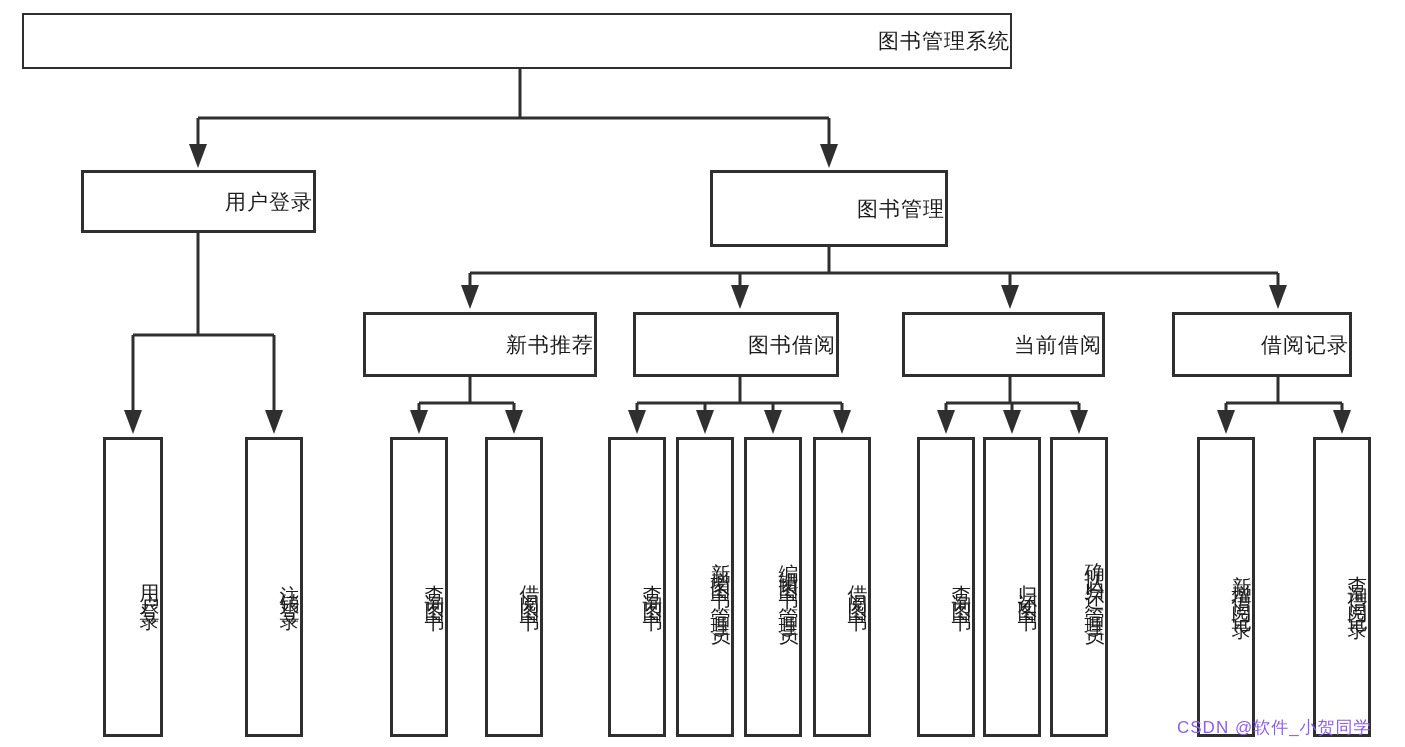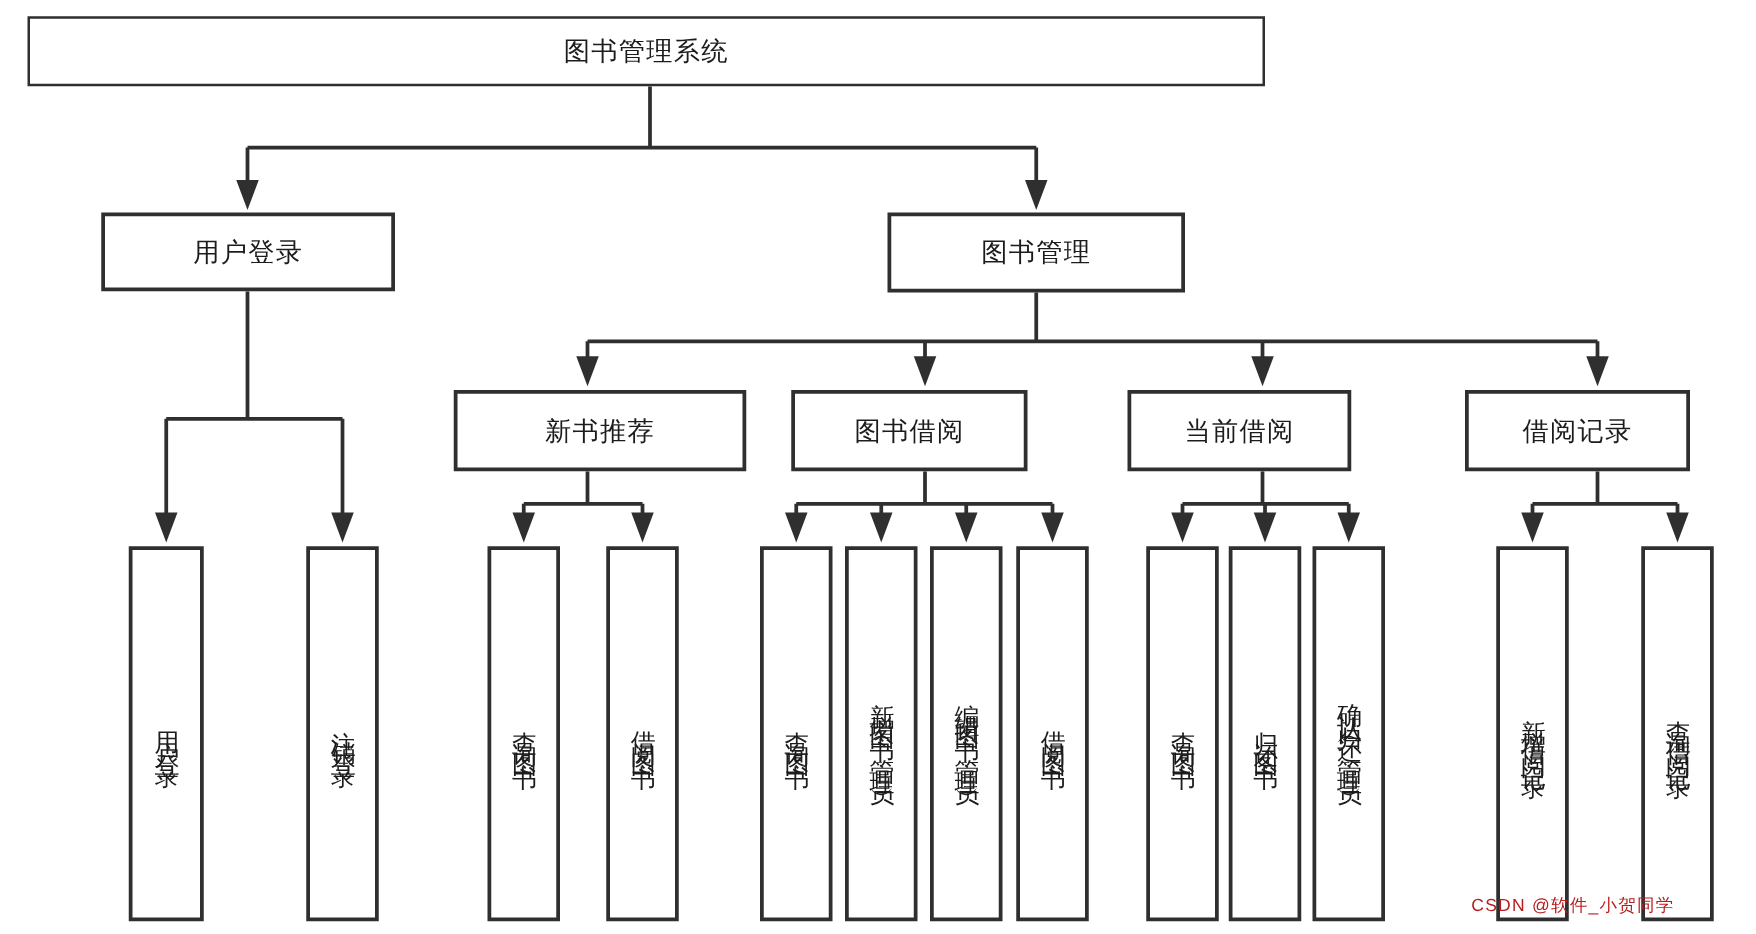--- a/index.html
+++ b/index.html
@@ -17,43 +17,43 @@
     left: 0; top: 0;
     width: 1405px; height: 747px;
     pointer-events: none;
   }
   .node {
     position: absolute;
     background: #ffffff;
     border: 3px solid #2f2f2f;
     display: flex;
     align-items: center;
-    justify-content: center;
+    justify-content: flex-end;
     color: #1c1c1c;
   }
   .node.root { border-width: 2px; }
   .hlabel {
     font-size: 21px;
     letter-spacing: 1px;
     white-space: nowrap;
   }
   .vlabel {
     writing-mode: vertical-rl;
     text-orientation: mixed;
     font-size: 20px;
     line-height: 1;
     letter-spacing: 9px;
     white-space: nowrap;
   }
   .watermark {
     position: absolute;
     left: 1177px;
     top: 716px;
-    font-size: 14px;
-    color: #b91c1c;
+    font-size: 17px;
+    color: #8b5cf6;
     letter-spacing: 1px;
     white-space: nowrap;
     z-index: 5;
   }
 </style>
 </head>
 <body>
 
 <div class="canvas">
 
@@ -97,31 +97,31 @@
     </g>
   </svg>
 
   <div class="node root" style="left:22px;top:13px;width:990px;height:56px">
     <span class="hlabel">图书管理系统</span>
   </div>
 
   <div class="node" style="left:81px;top:170px;width:235px;height:63px">
     <span class="hlabel">用户登录</span>
   </div>
-  <div class="node" style="left:710px;top:170px;width:238px;height:64px">
+  <div class="node" style="left:710px;top:170px;width:238px;height:77px">
     <span class="hlabel">图书管理</span>
   </div>
 
   <div class="node" style="left:363px;top:312px;width:234px;height:65px">
     <span class="hlabel">新书推荐</span>
   </div>
-  <div class="node" style="left:633px;top:312px;width:189px;height:65px">
+  <div class="node" style="left:633px;top:312px;width:206px;height:65px">
     <span class="hlabel">图书借阅</span>
   </div>
-  <div class="node" style="left:902px;top:312px;width:179px;height:65px">
+  <div class="node" style="left:902px;top:312px;width:203px;height:65px">
     <span class="hlabel">当前借阅</span>
   </div>
   <div class="node" style="left:1172px;top:312px;width:180px;height:65px">
     <span class="hlabel">借阅记录</span>
   </div>
 
   <div class="node" style="left:103px;top:437px;width:60px;height:300px">
     <span class="vlabel">用户登录</span>
   </div>
   <div class="node" style="left:245px;top:437px;width:58px;height:300px">

